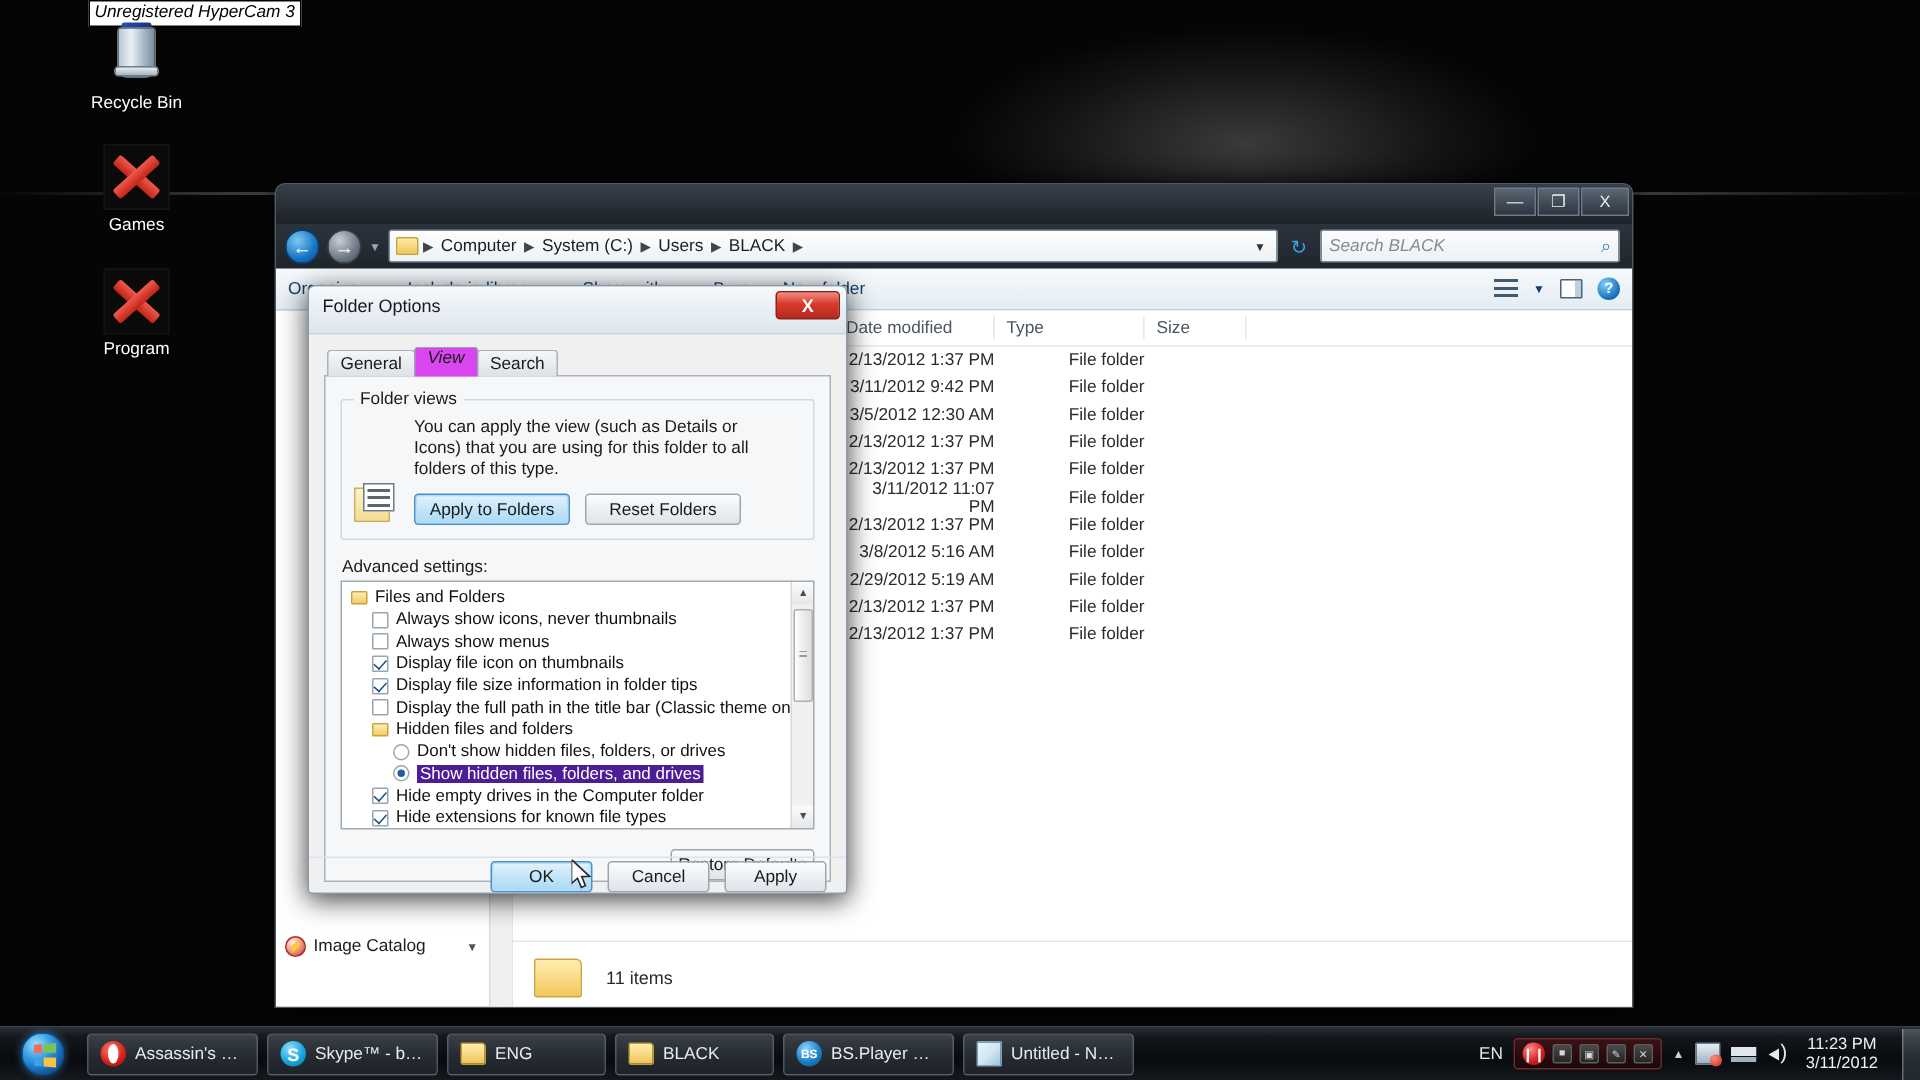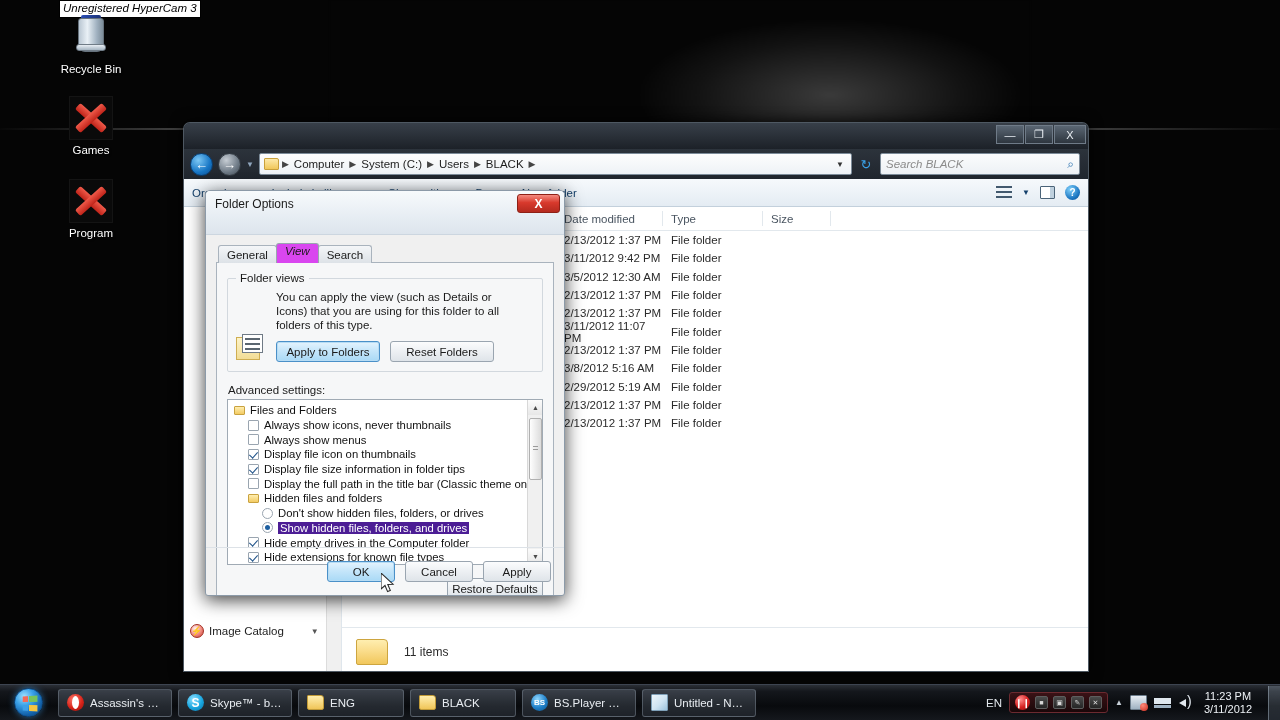--- a/index.html
+++ b/index.html
@@ -197,21 +197,21 @@
   }
   .ic-imgcat {
     width: 14px; height: 14px; border-radius: 50%;
     background: radial-gradient(circle at 35% 30%, #fff2f0, #f08a80 55%, #c13a2c);
     border: 1px solid #a32f22;
     display: flex; align-items: center; justify-content: center;
     color: #fff; font-size: 9px; font-weight: bold;
   }
   #navpane-item .dd { color: #555; font-size: 8px; margin-left: 22px; }
 
-  #filelist { flex: 1 1 auto; position: relative; background: #fff; }
+  #filelist { flex: 1 1 auto; position: relative; background: #fff; text-align: right; }
   #col-headers {
     display: flex; height: 24px; align-items: center;
     border-bottom: 1px solid #e2e8ed;
     font-size: 11.5px; color: #4a5561;
     background: #fff;
   }
   .colh { padding-left: 8px; position: relative; height: 100%; display: flex; align-items: center; }
   .colh::after {
     content: ""; position: absolute; right: 0; top: 4px; bottom: 4px;
     width: 1px; background: #e2e8ed;
@@ -249,21 +249,21 @@
   
   #dialog {
     position: absolute; left: 205px; top: 190px; width: 360px; height: 406px;
     background: #f0f0f0;
     border: 1px solid #8c9aa8;
     border-radius: 5px 5px 3px 3px;
     box-shadow: 0 4px 18px rgba(0,0,0,.75);
     overflow: hidden;
   }
   #dlg-titlebar {
-    height: 44px; position: relative;
+    height: 32px; position: relative;
     background: linear-gradient(to bottom, #f7fafc 0%, #e8eef4 55%, #dde5ed 100%);
     border-bottom: 1px solid #ccd6e0;
   }
   #dlg-title {
     position: absolute; left: 9px; top: 6px;
     font-size: 12px; color: #1a1a1a;
   }
   #dlg-close {
     position: absolute; right: 4px; top: 3px;
     width: 43px; height: 19px;
@@ -399,22 +399,22 @@
   }
   #adv-thumb::after {
     content: ""; position: absolute; left: 3px; top: 27px; right: 3px; height: 6px;
     background: repeating-linear-gradient(to bottom, #9a9a9a 0 1px, transparent 1px 3px);
   }
 
   #restore-wrap { display: flex; justify-content: flex-end; margin-top: 13px; }
   .btn.restore { width: 96px; }
 
   #dlg-footer {
-    position: absolute; left: 0; right: 0; bottom: 0; height: 48px;
-    display: flex; align-items: center; justify-content: flex-end;
+    position: absolute; left: 0; right: 0; bottom: 0; height: 24px;
+    display: flex; align-items: flex-end; justify-content: flex-end;
     gap: 10px; padding-right: 13px;
     border-top: 1px solid #dde2e7;
   }
   .btn.foot { width: 68px; }
 
   #cursor {
     position: absolute; left: 381px; top: 573px; width: 16px; height: 22px;
     pointer-events: none; z-index: 99;
   }
 

